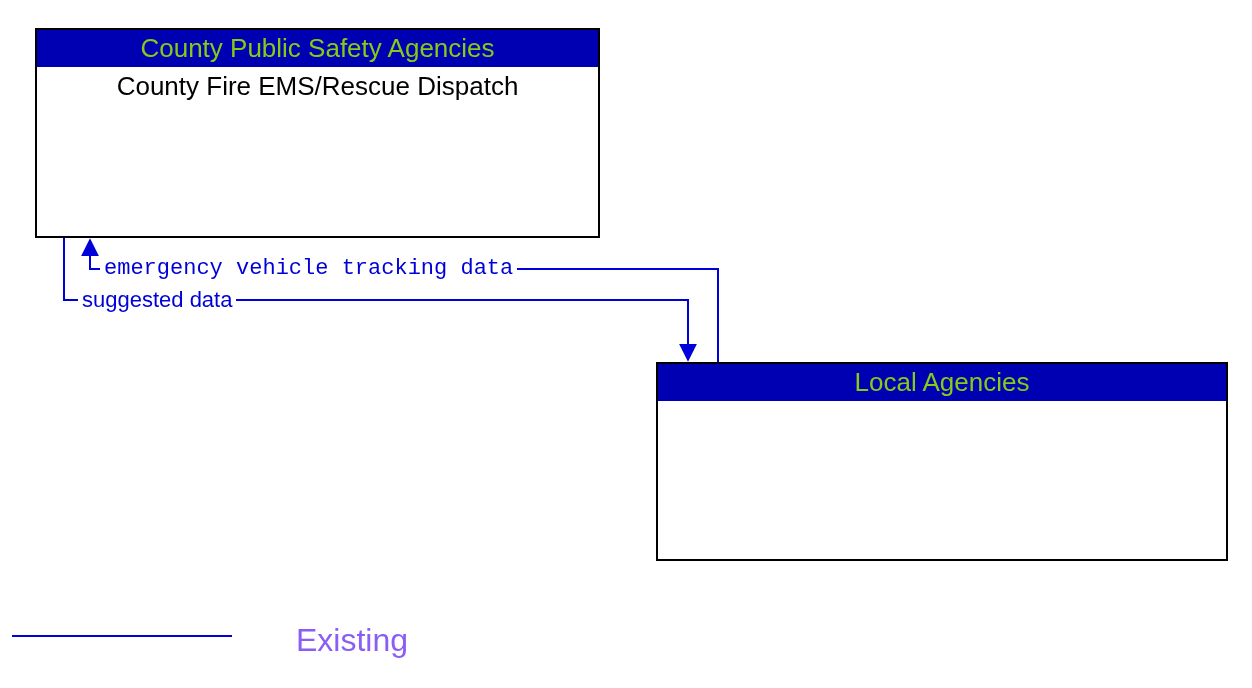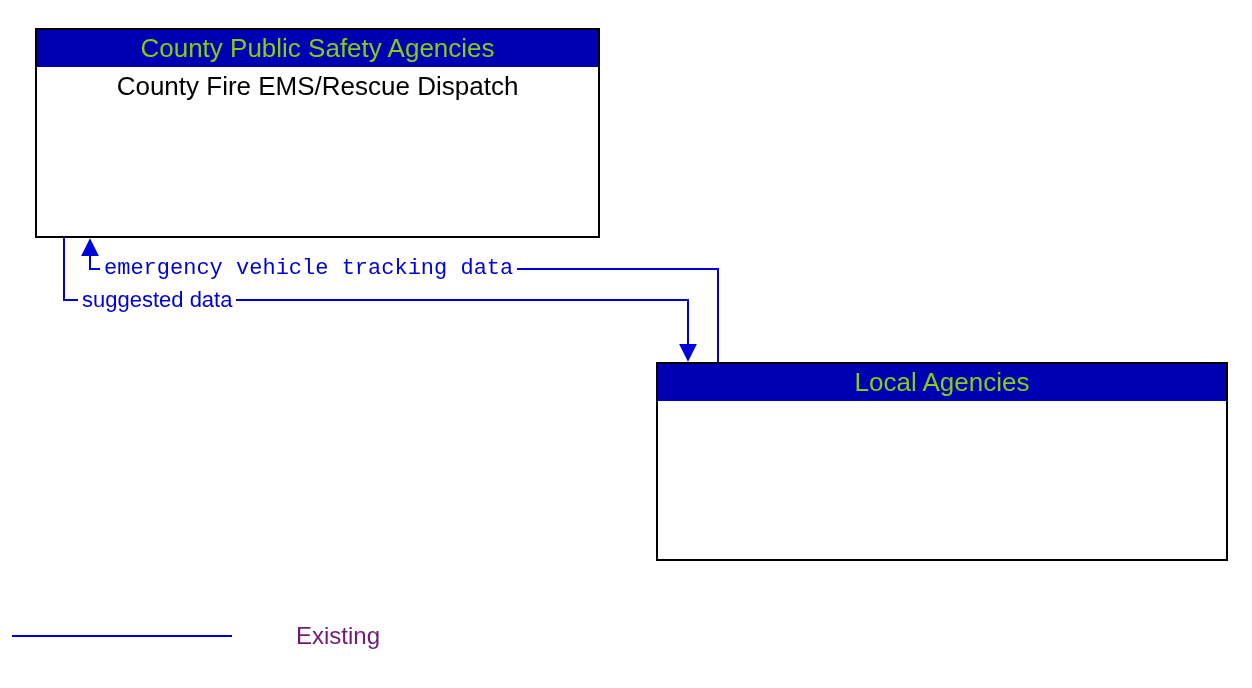--- a/index.html
+++ b/index.html
@@ -40,22 +40,22 @@
     padding: 0 4px;
     white-space: nowrap;
   }
   .legend-line {
     position: absolute;
     height: 2px;
     background: #0000d8;
   }
   .legend-text {
     position: absolute;
-    color: #701a75;
-    font-size: 24px;
+    color: #8b5cf6;
+    font-size: 32px;
   }
   svg.connectors {
     position: absolute;
     left: 0; top: 0;
     width: 1252px;
     height: 688px;
     pointer-events: none;
   }
 </style>
 </head>

